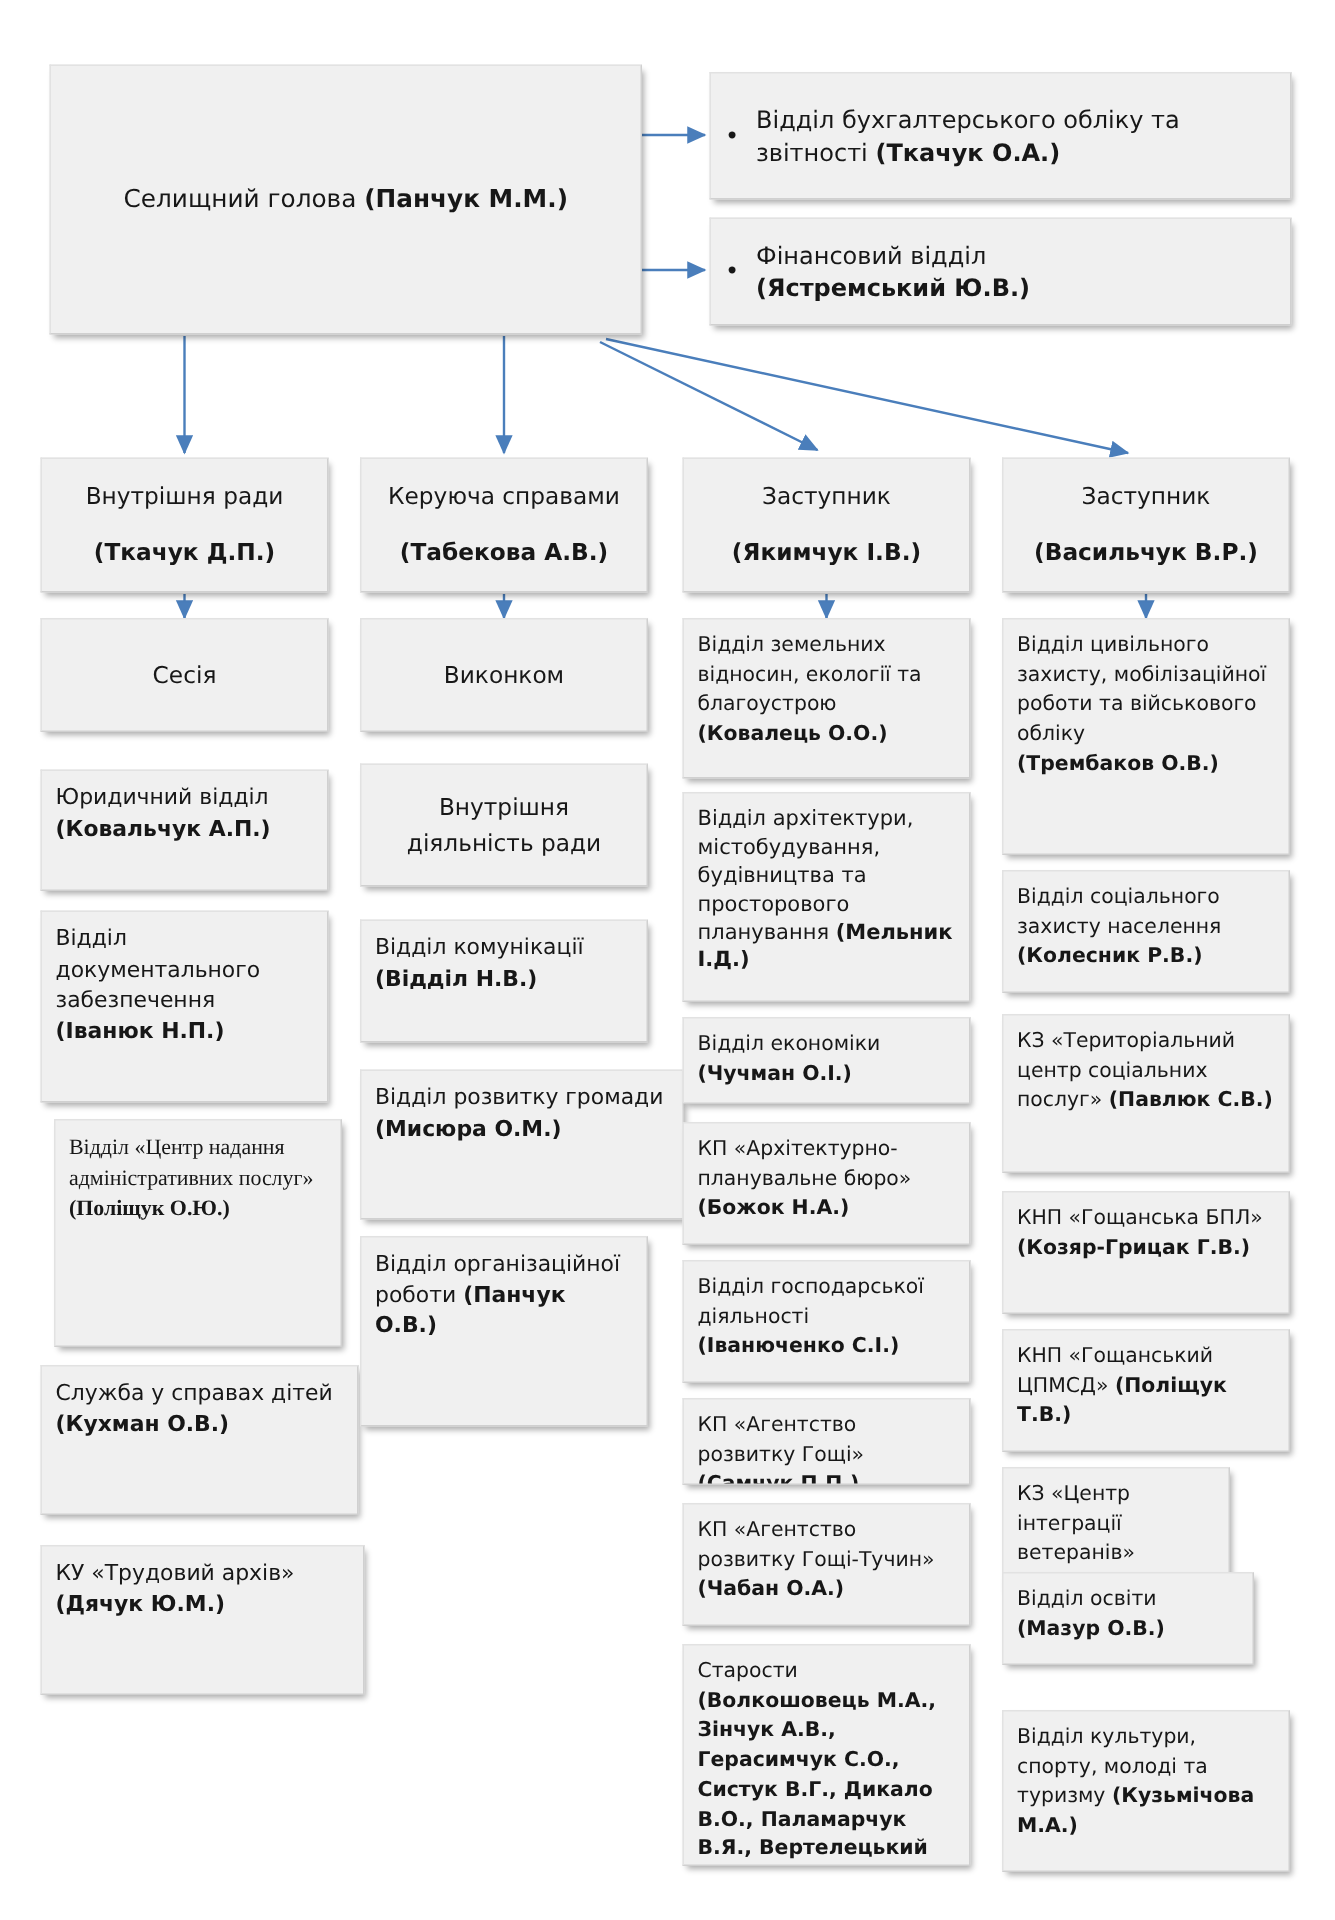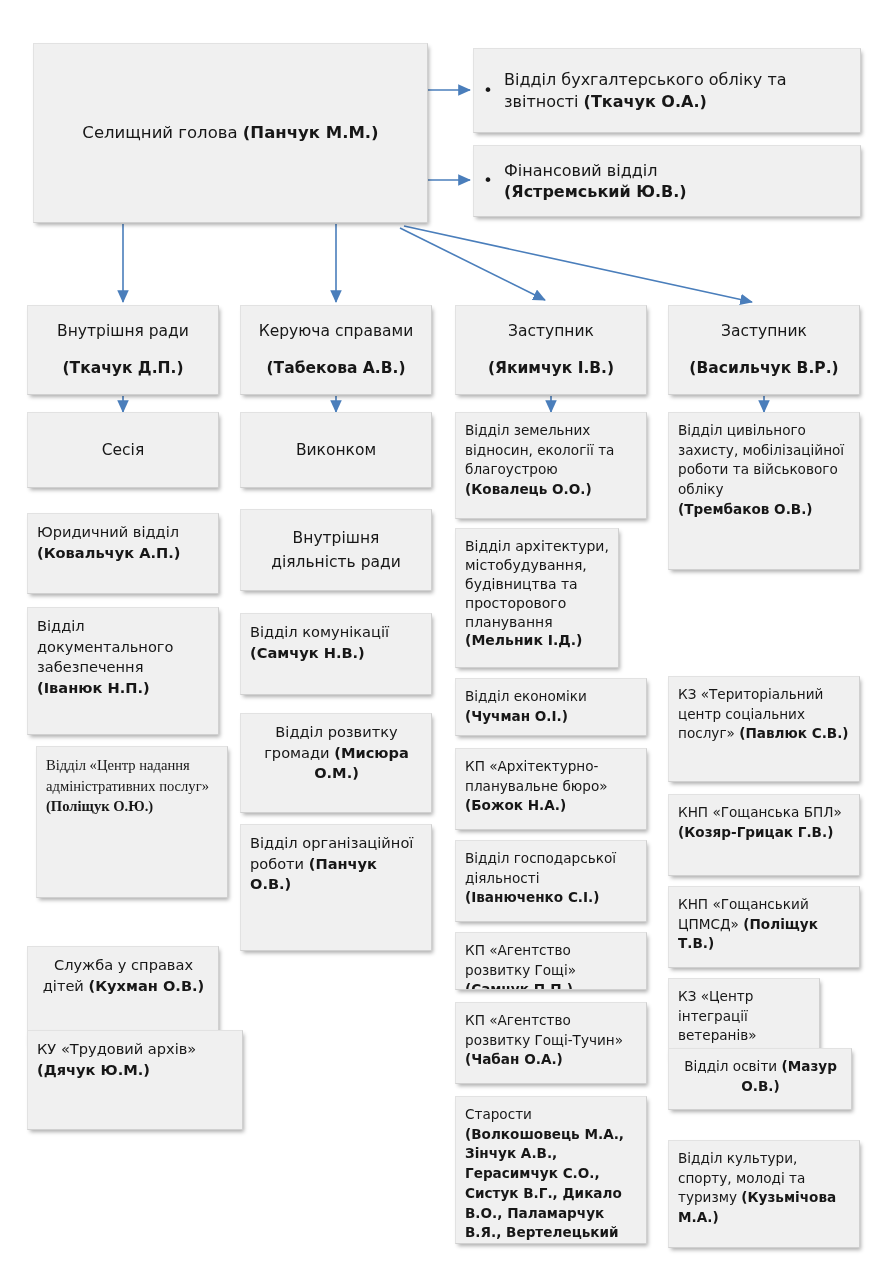--- a/index.html
+++ b/index.html
@@ -177,50 +177,50 @@
     <span class="txt">Юридичний відділ
 <b>(Ковальчук А.П.)</b></span>
   </div>
   <div class="node body-box" style="left:27px; top:607px; width:192px; height:128px;">
     <span class="txt">Відділ документального забезпечення
 <b>(Іванюк Н.П.)</b></span>
   </div>
   <div class="node body-box" style="left:36px; top:746px; width:192px; height:152px;font-family:Liberation Serif, serif;">
     <span class="txt">Відділ «Центр надання адміністративних послуг» <b>(Поліщук О.Ю.)</b></span>
   </div>
-  <div class="node body-box" style="left:27px; top:946px; width:192px; height:100px;text-align:center;">
+  <div class="node body-box" style="left:27px; top:910px; width:212px; height:100px;">
     <span class="txt">Служба у справах дітей <b>(Кухман О.В.)</b></span>
   </div>
   <div class="node body-box" style="left:27px; top:1030px; width:216px; height:100px;">
     <span class="txt">КУ «Трудовий архів» <b>(Дячук Ю.М.)</b></span>
   </div>
 
   <div class="node centered" style="left:240px; top:412px; width:192px; height:76px;">
     <span class="txt">Виконком</span>
   </div>
   <div class="node centered two" style="left:240px; top:509px; width:192px; height:82px;">
     <span class="txt" style="text-align:center;">Внутрішня
 діяльність ради</span>
   </div>
   <div class="node body-box" style="left:240px; top:613px; width:192px; height:82px;">
     <span class="txt">Відділ комунікації
-<b>(Самчук Н.В.)</b></span>
-  </div>
-  <div class="node body-box" style="left:240px; top:713px; width:192px; height:100px;text-align:center;">
+<b>(Відділ Н.В.)</b></span>
+  </div>
+  <div class="node body-box" style="left:240px; top:713px; width:216px; height:100px;">
     <span class="txt">Відділ розвитку громади <b>(Мисюра О.М.)</b></span>
   </div>
   <div class="node body-box" style="left:240px; top:824px; width:192px; height:127px;">
     <span class="txt">Відділ організаційної роботи <b>(Панчук О.В.)</b></span>
   </div>
 
   <div class="node body-box sm" style="left:455px; top:412px; width:192px; height:107px;">
     <span class="txt">Відділ земельних відносин, екології та благоустрою
 <b>(Ковалець О.О.)</b></span>
   </div>
-  <div class="node body-box tight" style="left:455px; top:528px; width:164px; height:140px;">
+  <div class="node body-box tight" style="left:455px; top:528px; width:192px; height:140px;">
     <span class="txt">Відділ архітектури, містобудування, будівництва та просторового планування <b>(Мельник І.Д.)</b></span>
   </div>
   <div class="node body-box sm" style="left:455px; top:678px; width:192px; height:58px;">
     <span class="txt">Відділ економіки
 <b>(Чучман О.І.)</b></span>
   </div>
   <div class="node body-box sm" style="left:455px; top:748px; width:192px; height:82px;">
     <span class="txt">КП «Архітектурно-планувальне бюро»
 <b>(Божок Н.А.)</b></span>
   </div>
@@ -236,32 +236,36 @@
   </div>
   <div class="node body-box sm" style="left:455px; top:1096px; width:192px; height:148px;">
     <span class="txt">Старости
 <b>(Волкошовець М.А., Зінчук А.В., Герасимчук С.О., Систук В.Г., Дикало В.О., Паламарчук В.Я., Вертелецький В.С.)</b></span>
   </div>
 
   <div class="node body-box sm" style="left:668px; top:412px; width:192px; height:158px;">
     <span class="txt">Відділ цивільного захисту, мобілізаційної роботи та військового обліку
 <b>(Трембаков О.В.)</b></span>
   </div>
+  <div class="node body-box sm" style="left:668px; top:580px; width:192px; height:82px;">
+    <span class="txt">Відділ соціального захисту населення
+<b>(Колесник Р.В.)</b></span>
+  </div>
   <div class="node body-box sm" style="left:668px; top:676px; width:192px; height:106px;">
     <span class="txt">КЗ «Територіальний центр соціальних послуг» <b>(Павлюк С.В.)</b></span>
   </div>
   <div class="node body-box sm" style="left:668px; top:794px; width:192px; height:82px;">
     <span class="txt">КНП «Гощанська БПЛ» <b>(Козяр-Грицак Г.В.)</b></span>
   </div>
   <div class="node body-box sm" style="left:668px; top:886px; width:192px; height:82px;">
     <span class="txt">КНП «Гощанський ЦПМСД» <b>(Поліщук Т.В.)</b></span>
   </div>
   <div class="node body-box sm" style="left:668px; top:978px; width:152px; height:82px;">
     <span class="txt">КЗ «Центр інтеграції ветеранів» <b>(Повар І.А.)</b></span>
   </div>
-  <div class="node body-box sm" style="left:668px; top:1048px; width:184px; height:62px;text-align:center;">
+  <div class="node body-box sm" style="left:668px; top:1048px; width:168px; height:62px;">
     <span class="txt">Відділ освіти <b>(Мазур О.В.)</b></span>
   </div>
   <div class="node body-box sm" style="left:668px; top:1140px; width:192px; height:108px;">
     <span class="txt">Відділ культури, спорту, молоді та туризму <b>(Кузьмічова М.А.)</b></span>
   </div>
 
 </div>
 
 </body></html>

